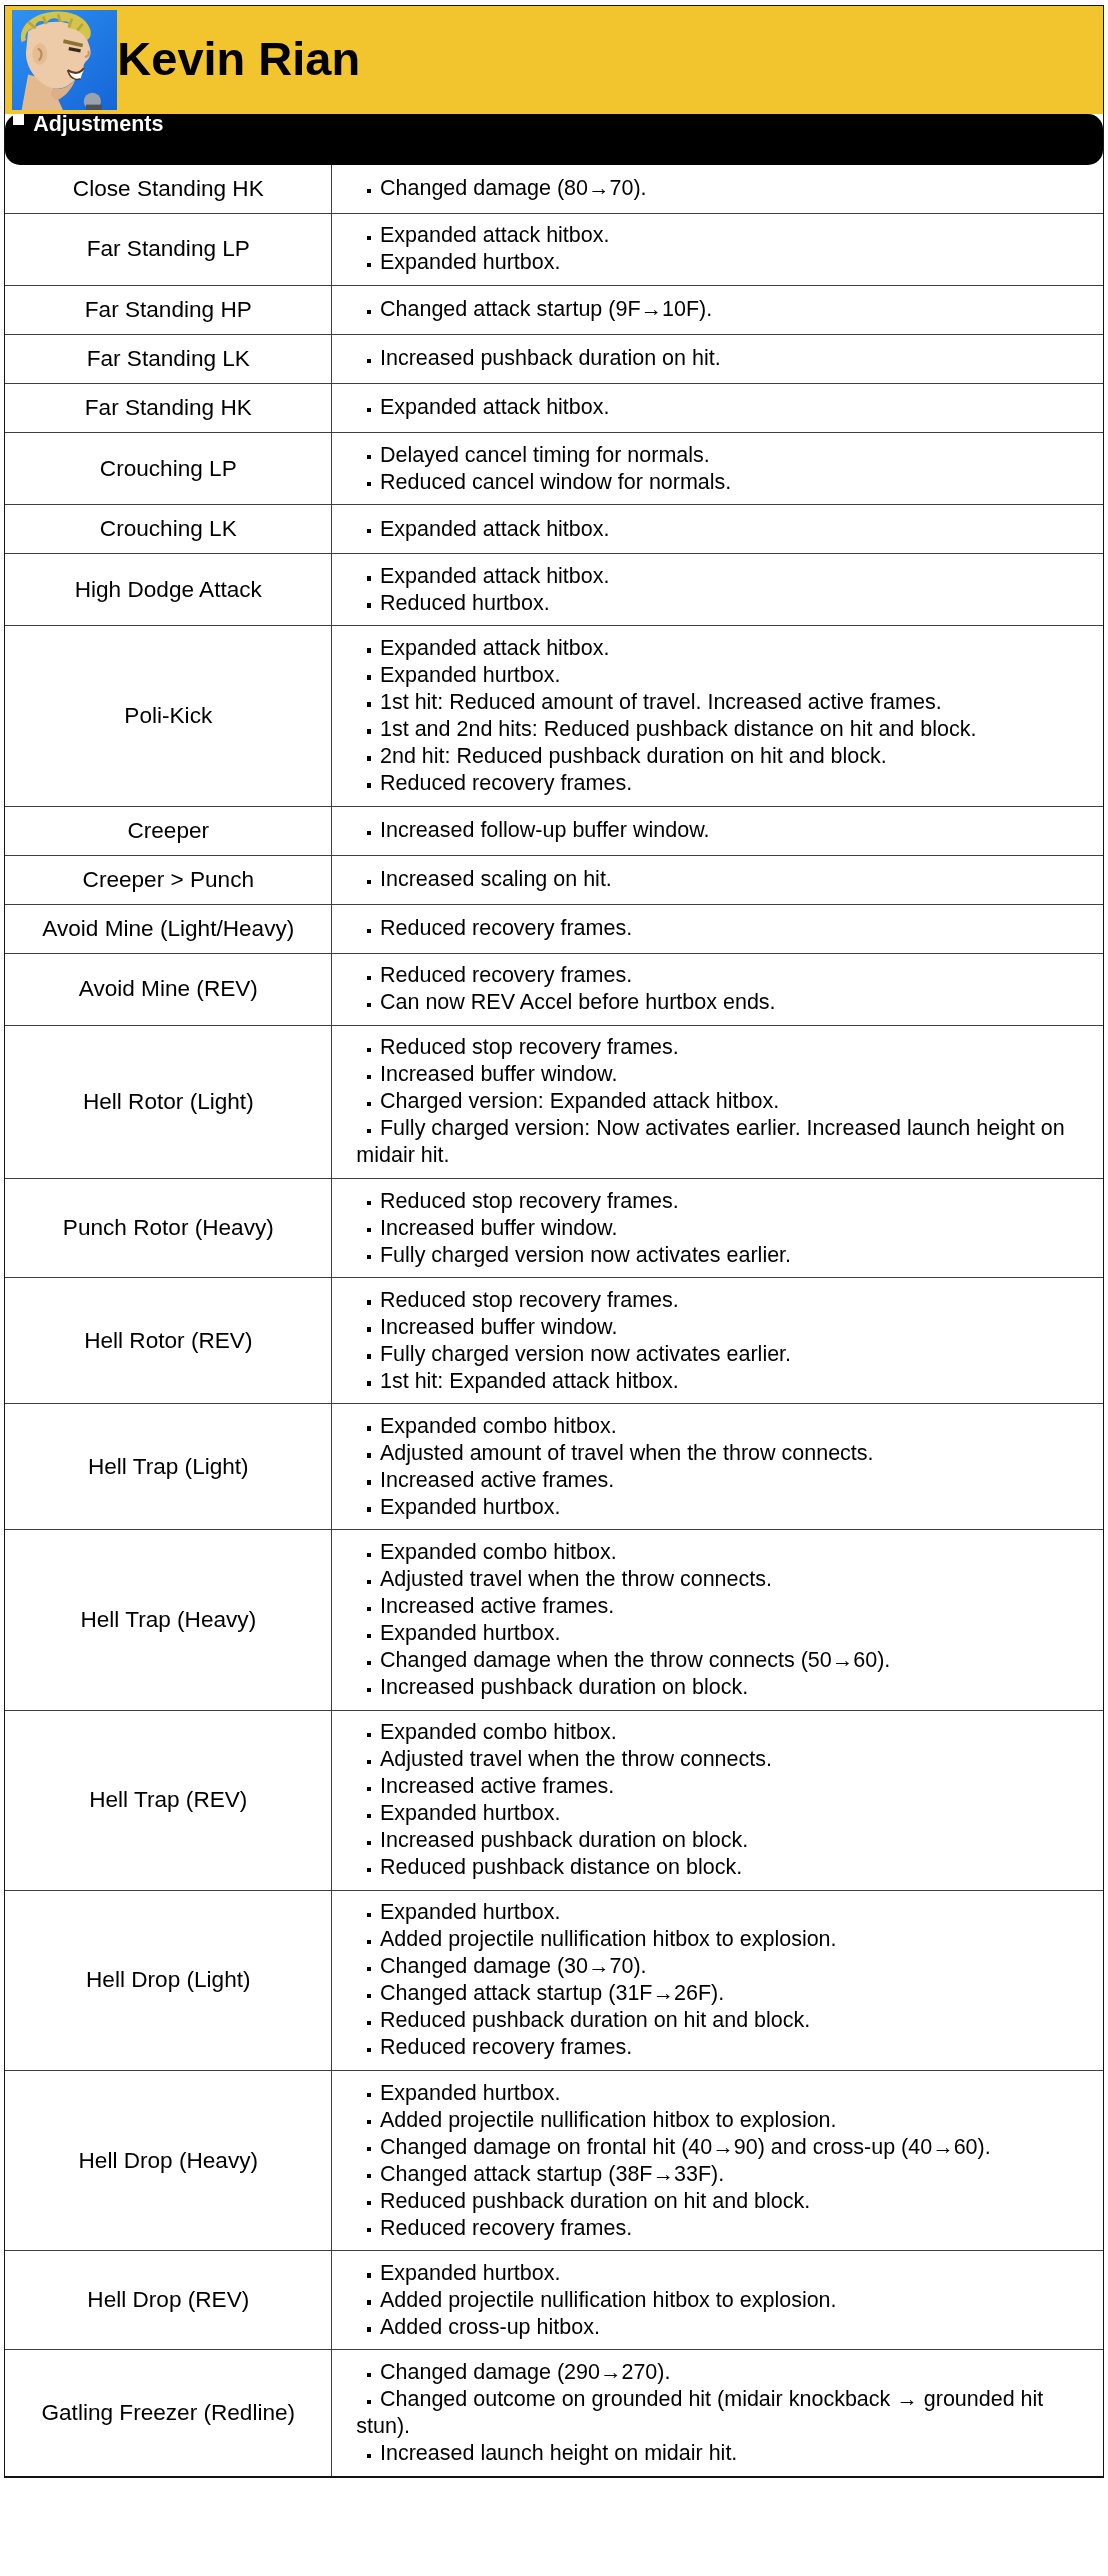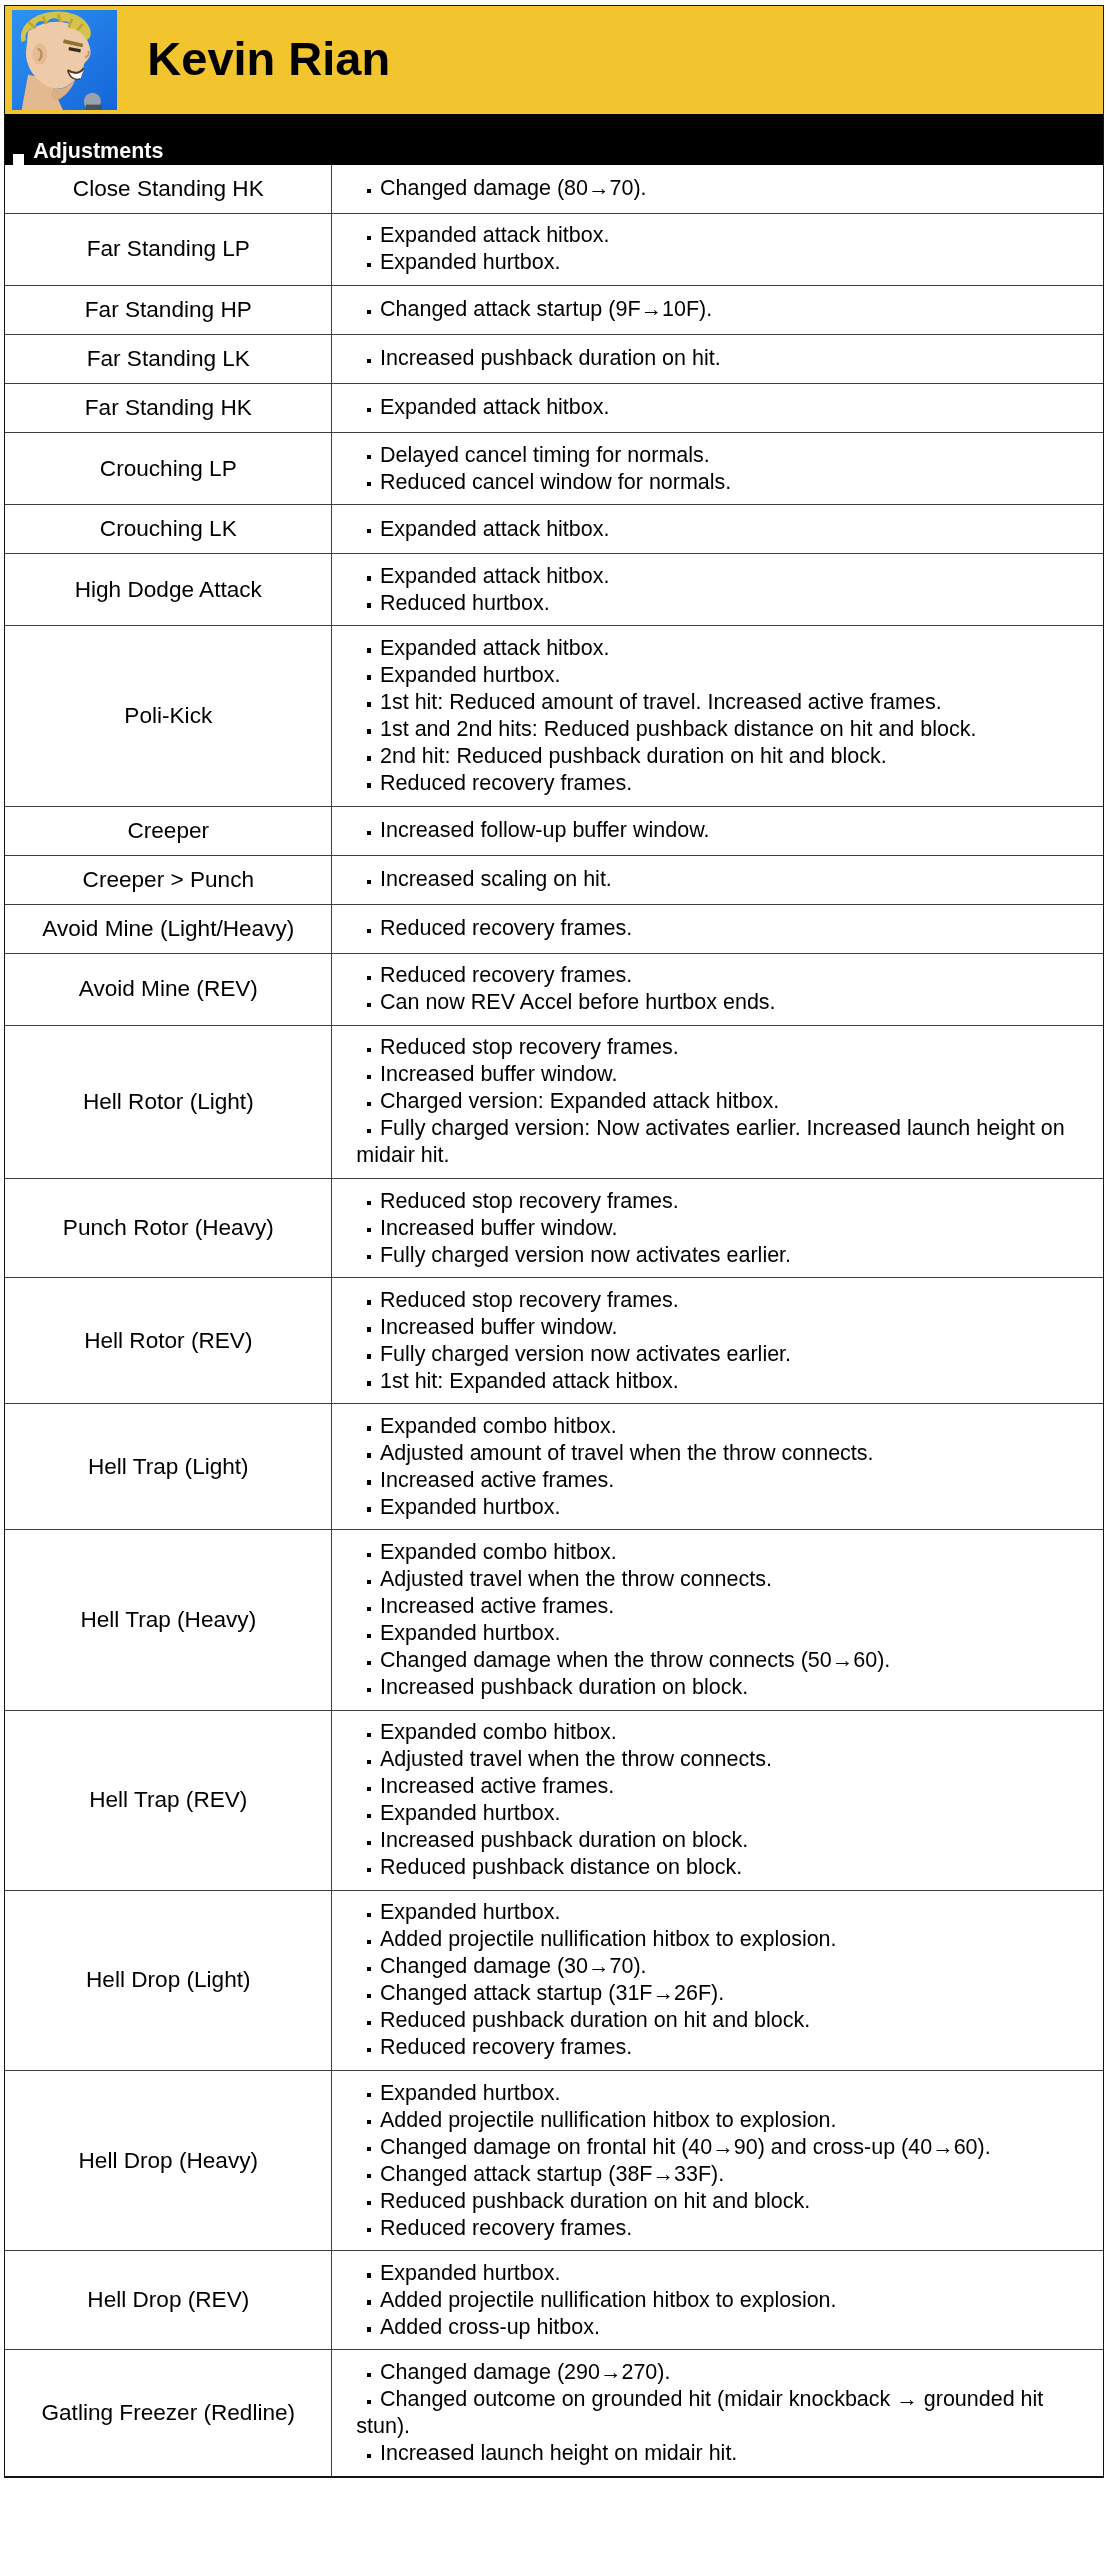--- a/index.html
+++ b/index.html
@@ -27,33 +27,33 @@
   .portrait {
     width: 105px;
     height: 100px;
     margin: 0 0 0 7px;
     flex: 0 0 auto;
     display: block;
   }
   .char-title {
     font-size: 47px;
     font-weight: bold;
-    margin-left: 30px;
     letter-spacing: 0px;
     line-height: 1;
     padding-bottom: 3.2px;
   }
   
   .section-bar {
     height: 51px;
     background: var(--bar-black, #000);
     color: #fff;
     display: flex;
-    align-items: flex-end;
+    align-items: flex-start;
     padding-left: 7.5px;
+    border-radius: 15px;
   }
   .section-bullet {
     width: 11.3px;
     height: 11.3px;
     background: #fff;
     display: inline-block;
     margin-right: 9.1px;
     flex: 0 0 auto;
   }
   .section-label {

